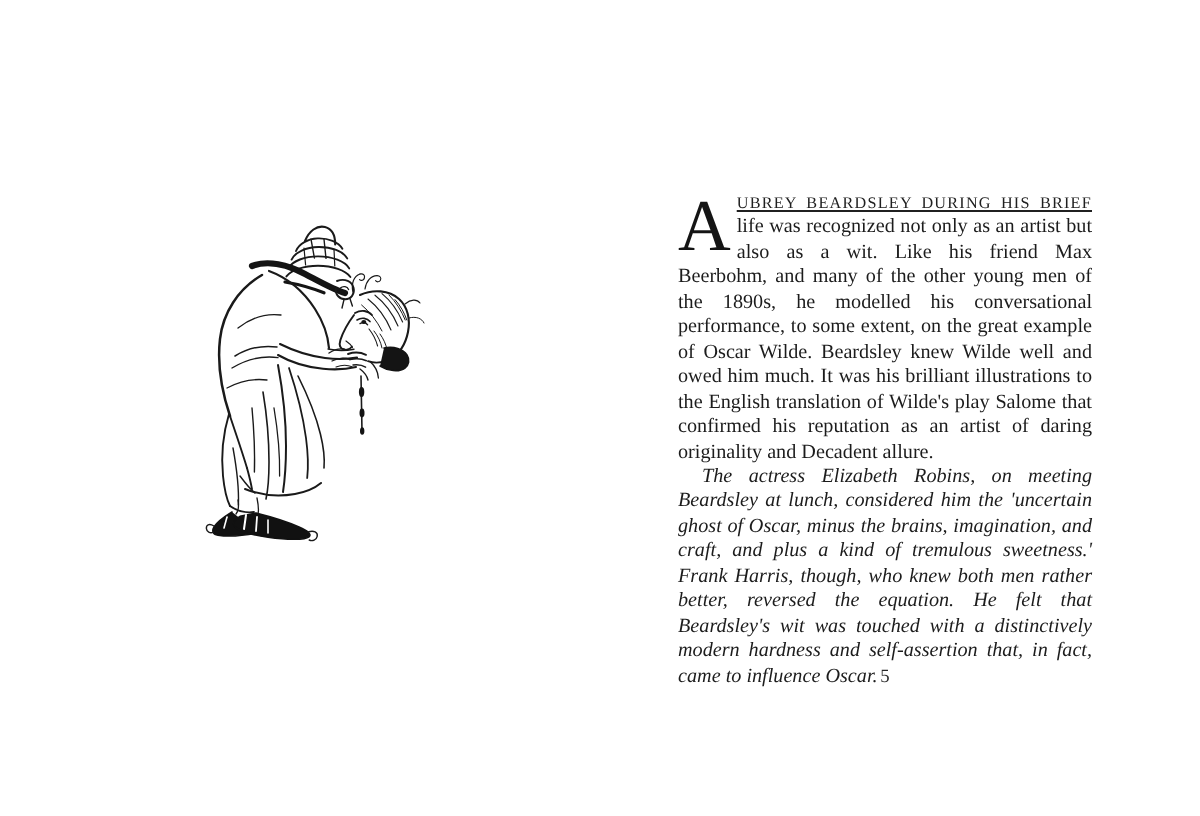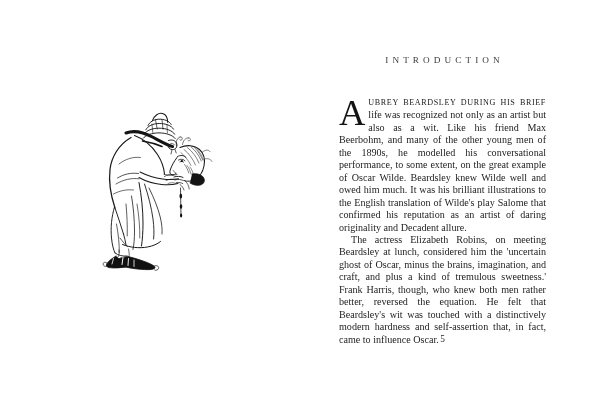--- a/index.html
+++ b/index.html
@@ -67,34 +67,36 @@
     margin: 0;
     font-size: 10.1px;
     line-height: 12.45px;
     text-align: justify;
     color: #1c1c1c;
     hyphens: auto;
     -webkit-hyphens: auto;
   }
   .para + .para {
     text-indent: 12px;
+    font-style: italic;
   }
   #dropcap {
     float: left;
     font-size: 36.5px;
     line-height: 30px;
     padding: 1px 3px 0 0;
     margin-top: 1px;
     color: #141414;
     font-family: "Liberation Serif", "DejaVu Serif", serif;
   }
   .smallcaps {
     font-size: 8.1px;
     letter-spacing: 0.62px;
     color: #202020;
+    text-decoration: underline;
   }
   .ital {
   }
   #folio {
     position: absolute;
     left: 39px;
     top: 334px;
     width: 207px;
     text-align: center;
     font-size: 9.4px;
@@ -223,21 +225,20 @@
 
           <path d="M27.0 146.0 C27.5 149.0 27.2 151.5 26.0 153.0" stroke-width="0.65"></path>
           <path d="M36.5 145.0 C37.2 148.5 37.5 151.0 37.0 153.0" stroke-width="0.65"></path>
         </g>
       </svg>
     </div>
   </div>
 
   <div id="text-pane">
 
-    <div id="running-head">INTRODUCTION</div>
 
     <div id="body-column">
       <p class="para"><span id="dropcap">A</span><span class="smallcaps">UBREY BEARDSLEY DURING HIS BRIEF</span><span> life was recognized not only as an artist but also as a wit. Like his friend Max Beerbohm, and many of the other young men of the 1890s, he modelled his conversational performance, to some extent, on the great example of Oscar Wilde. Beardsley knew Wilde well and owed him much. It was his brilliant illustrations to the English translation of Wilde's play </span><span class="ital">Salome</span><span> that confirmed his reputation as an artist of daring originality and Decadent allure.</span></p>
 
       <p class="para">The actress Elizabeth Robins, on meeting Beardsley at lunch, considered him the 'uncertain ghost of Oscar, minus the brains, imagination, and craft, and plus a kind of tremulous sweetness.' Frank Harris, though, who knew both men rather better, reversed the equation. He felt that Beardsley's wit was touched with a distinctively modern hardness and self-assertion that, in fact, came to influence Oscar.</p>
     </div>
 
     <div id="folio">5</div>
   </div>
 

